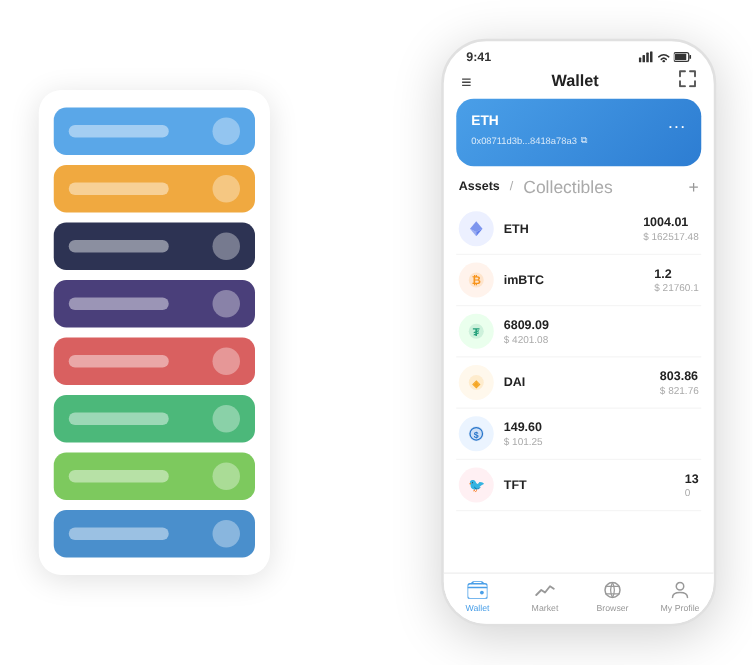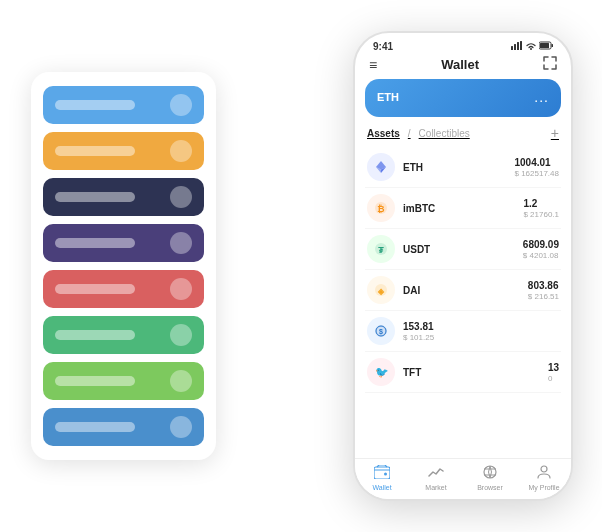--- a/index.html
+++ b/index.html
@@ -185,42 +185,41 @@
       margin-right: 3px;
     }
 
     
     .assets-header {
       display: flex;
       align-items: center;
       justify-content: space-between;
       padding: 0 12px 6px;
       flex-shrink: 0;
-      text-decoration: underline;
     }
 
     .assets-tabs {
       display: flex;
       gap: 8px;
       align-items: center;
     }
 
     .assets-tab-active {
       font-size: 10px;
       font-weight: 600;
       color: #222;
     }
 
     .assets-tab-slash {
       font-size: 10px;
       color: #aaa;
     }
 
     .assets-tab-inactive {
-      font-size: 10px;
+      font-size: 14px;
       color: #aaa;
     }
 
     .assets-add {
       font-size: 14px;
       color: #999;
       font-weight: 300;
     }
 
     
@@ -399,20 +398,24 @@
           <path d="M5 13 L1 13 L1 9" stroke="#555" stroke-width="1.5" fill="none" stroke-linecap="round" stroke-linejoin="round"></path>
         </svg>
       </span>
     </div>
 
     <div class="eth-card">
       <div class="eth-card-header">
         <span class="eth-label">ETH</span>
         <span class="eth-dots">...</span>
       </div>
+      <div class="eth-address">
+        <span>0x08711d3b...8418a78a3</span>
+        <span>⧉</span>
+      </div>
     </div>
 
     <div class="assets-header">
       <div class="assets-tabs">
         <span class="assets-tab-active">Assets</span>
         <span class="assets-tab-slash">/</span>
         <span class="assets-tab-inactive">Collectibles</span>
       </div>
       <span class="assets-add">+</span>
     </div>
@@ -448,51 +451,50 @@
         </div>
       </div>
 
       <div class="asset-row">
         <div class="asset-icon icon-usdt">
           <svg width="14" height="14" viewBox="0 0 14 14">
               <circle cx="7" cy="7" r="6" fill="#26a17b" opacity="0.15"></circle>
               <text x="7" y="10.5" text-anchor="middle" font-size="9" fill="#26a17b" font-weight="bold">₮</text>
             </svg>
         </div>
-        <span class="asset-name">USDT</span>
         <div class="asset-amount">
           <span class="asset-amount-primary">6809.09</span>
           <span class="asset-amount-secondary">$ 4201.08</span>
         </div>
       </div>
 
       <div class="asset-row">
         <div class="asset-icon icon-dai">
           <svg width="14" height="14" viewBox="0 0 14 14">
               <circle cx="7" cy="7" r="6" fill="#f5a623" opacity="0.15"></circle>
               <text x="7" y="10.5" text-anchor="middle" font-size="8" fill="#f5a623" font-weight="bold">◈</text>
             </svg>
         </div>
         <span class="asset-name">DAI</span>
         <div class="asset-amount">
           <span class="asset-amount-primary">803.86</span>
-          <span class="asset-amount-secondary">$ 216.51</span>
+          <span class="asset-amount-secondary">$ 821.76</span>
         </div>
       </div>
 
       <div class="asset-row">
         <div class="asset-icon icon-usdc">
           <svg width="14" height="14" viewBox="0 0 14 14">
               <circle cx="7" cy="7" r="6" fill="#2775ca" opacity="0.15"></circle>
               <circle cx="7" cy="7" r="5" fill="none" stroke="#2775ca" stroke-width="1"></circle>
               <text x="7" y="10" text-anchor="middle" font-size="7" fill="#2775ca" font-weight="bold">$</text>
             </svg>
         </div>
         <div class="asset-amount">
-          <span class="asset-amount-primary">153.81</span>
+          <span class="asset-amount-primary">149.60</span>
           <span class="asset-amount-secondary">$ 101.25</span>
         </div>
       </div>
 
       <div class="asset-row">
         <div class="asset-icon icon-tft">
           <svg width="14" height="14" viewBox="0 0 14 14">
               <text x="1" y="11" font-size="11" fill="#e0335a">🐦</text>
             </svg>
         </div>

